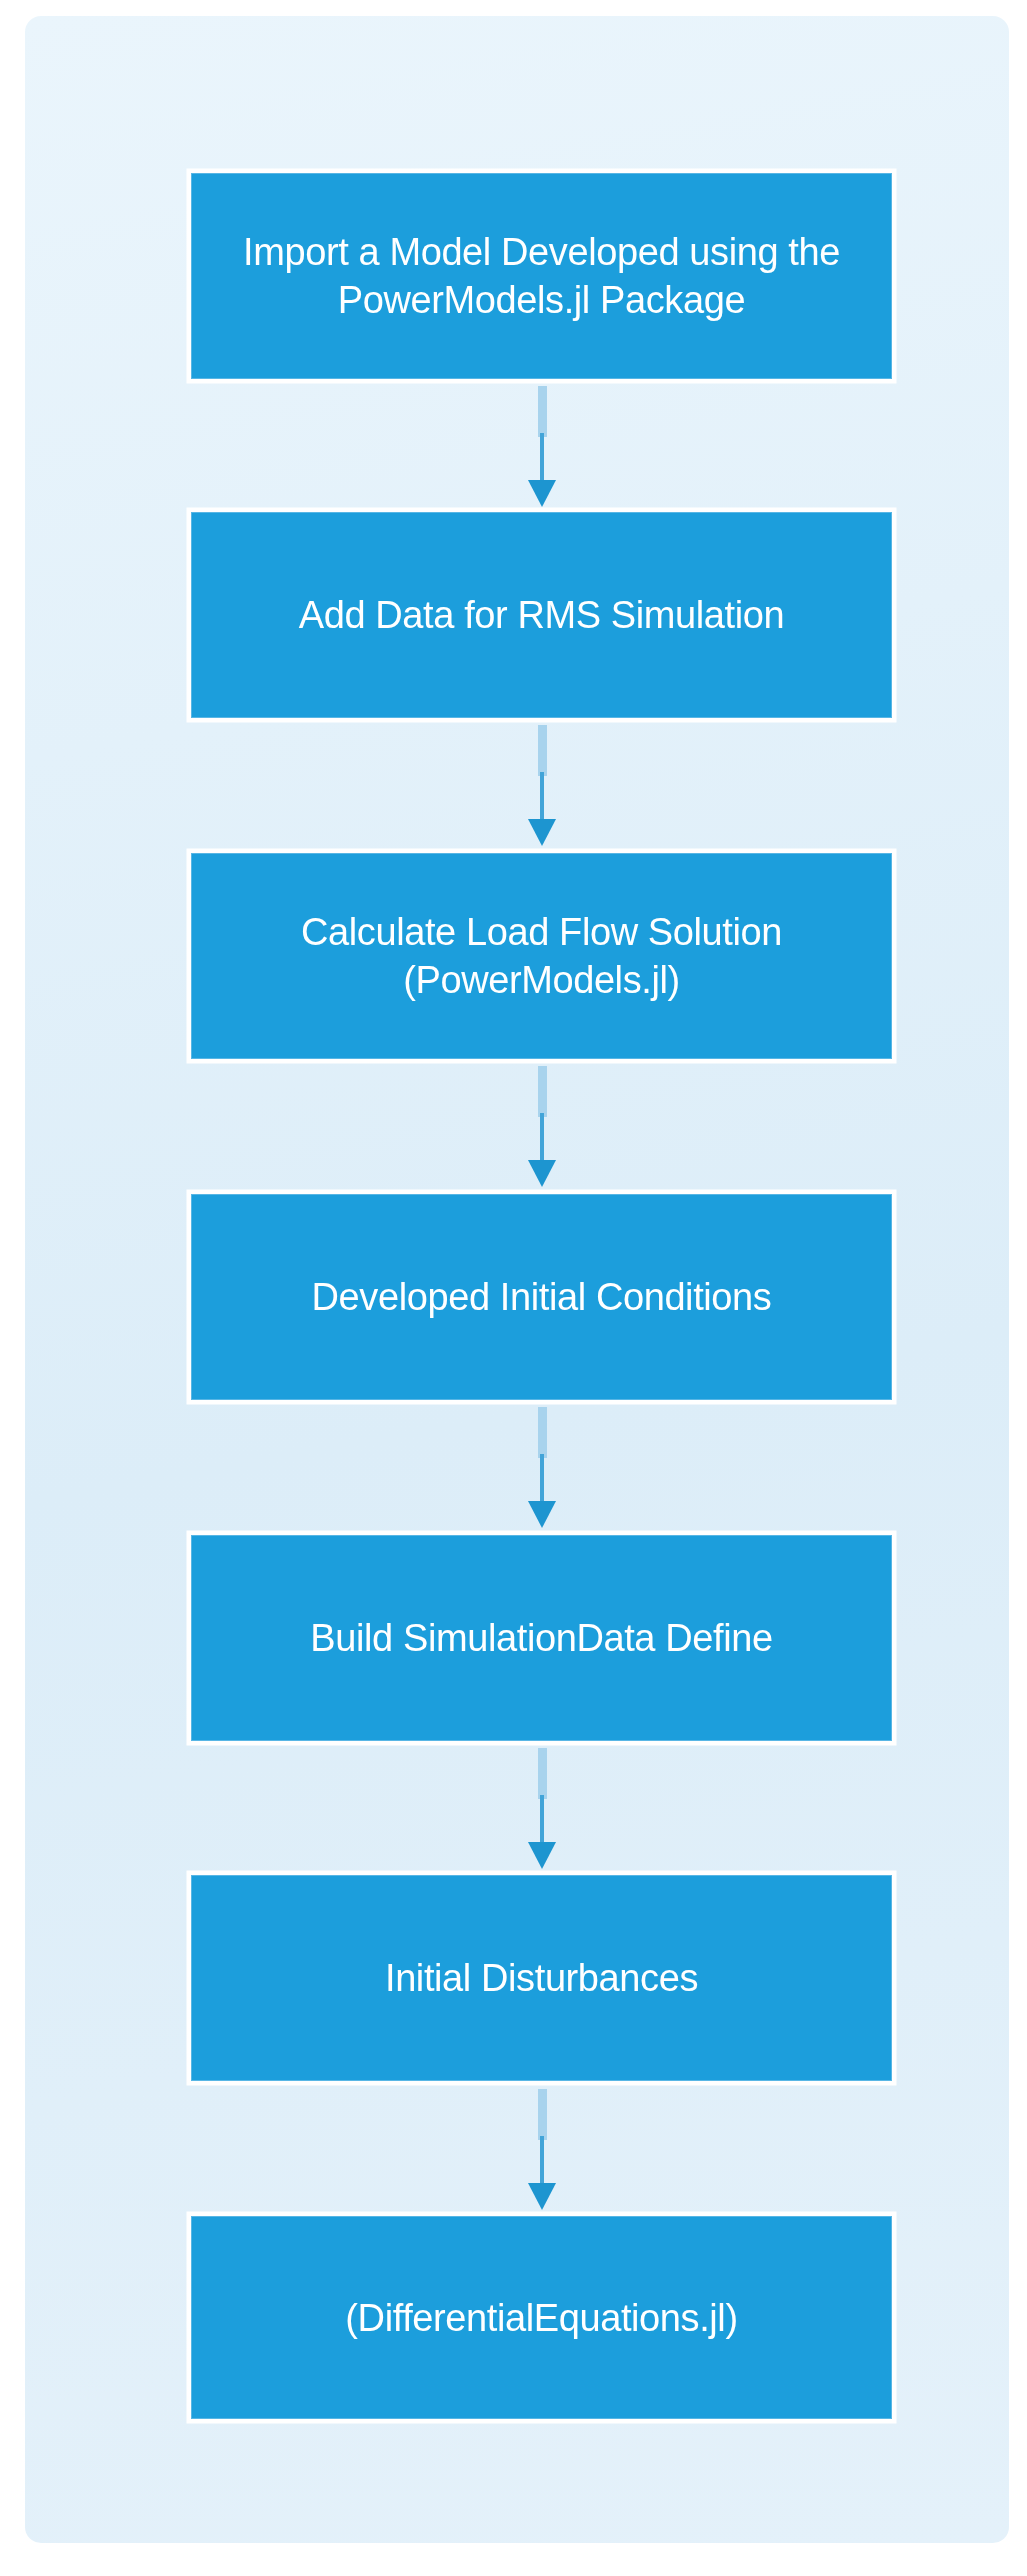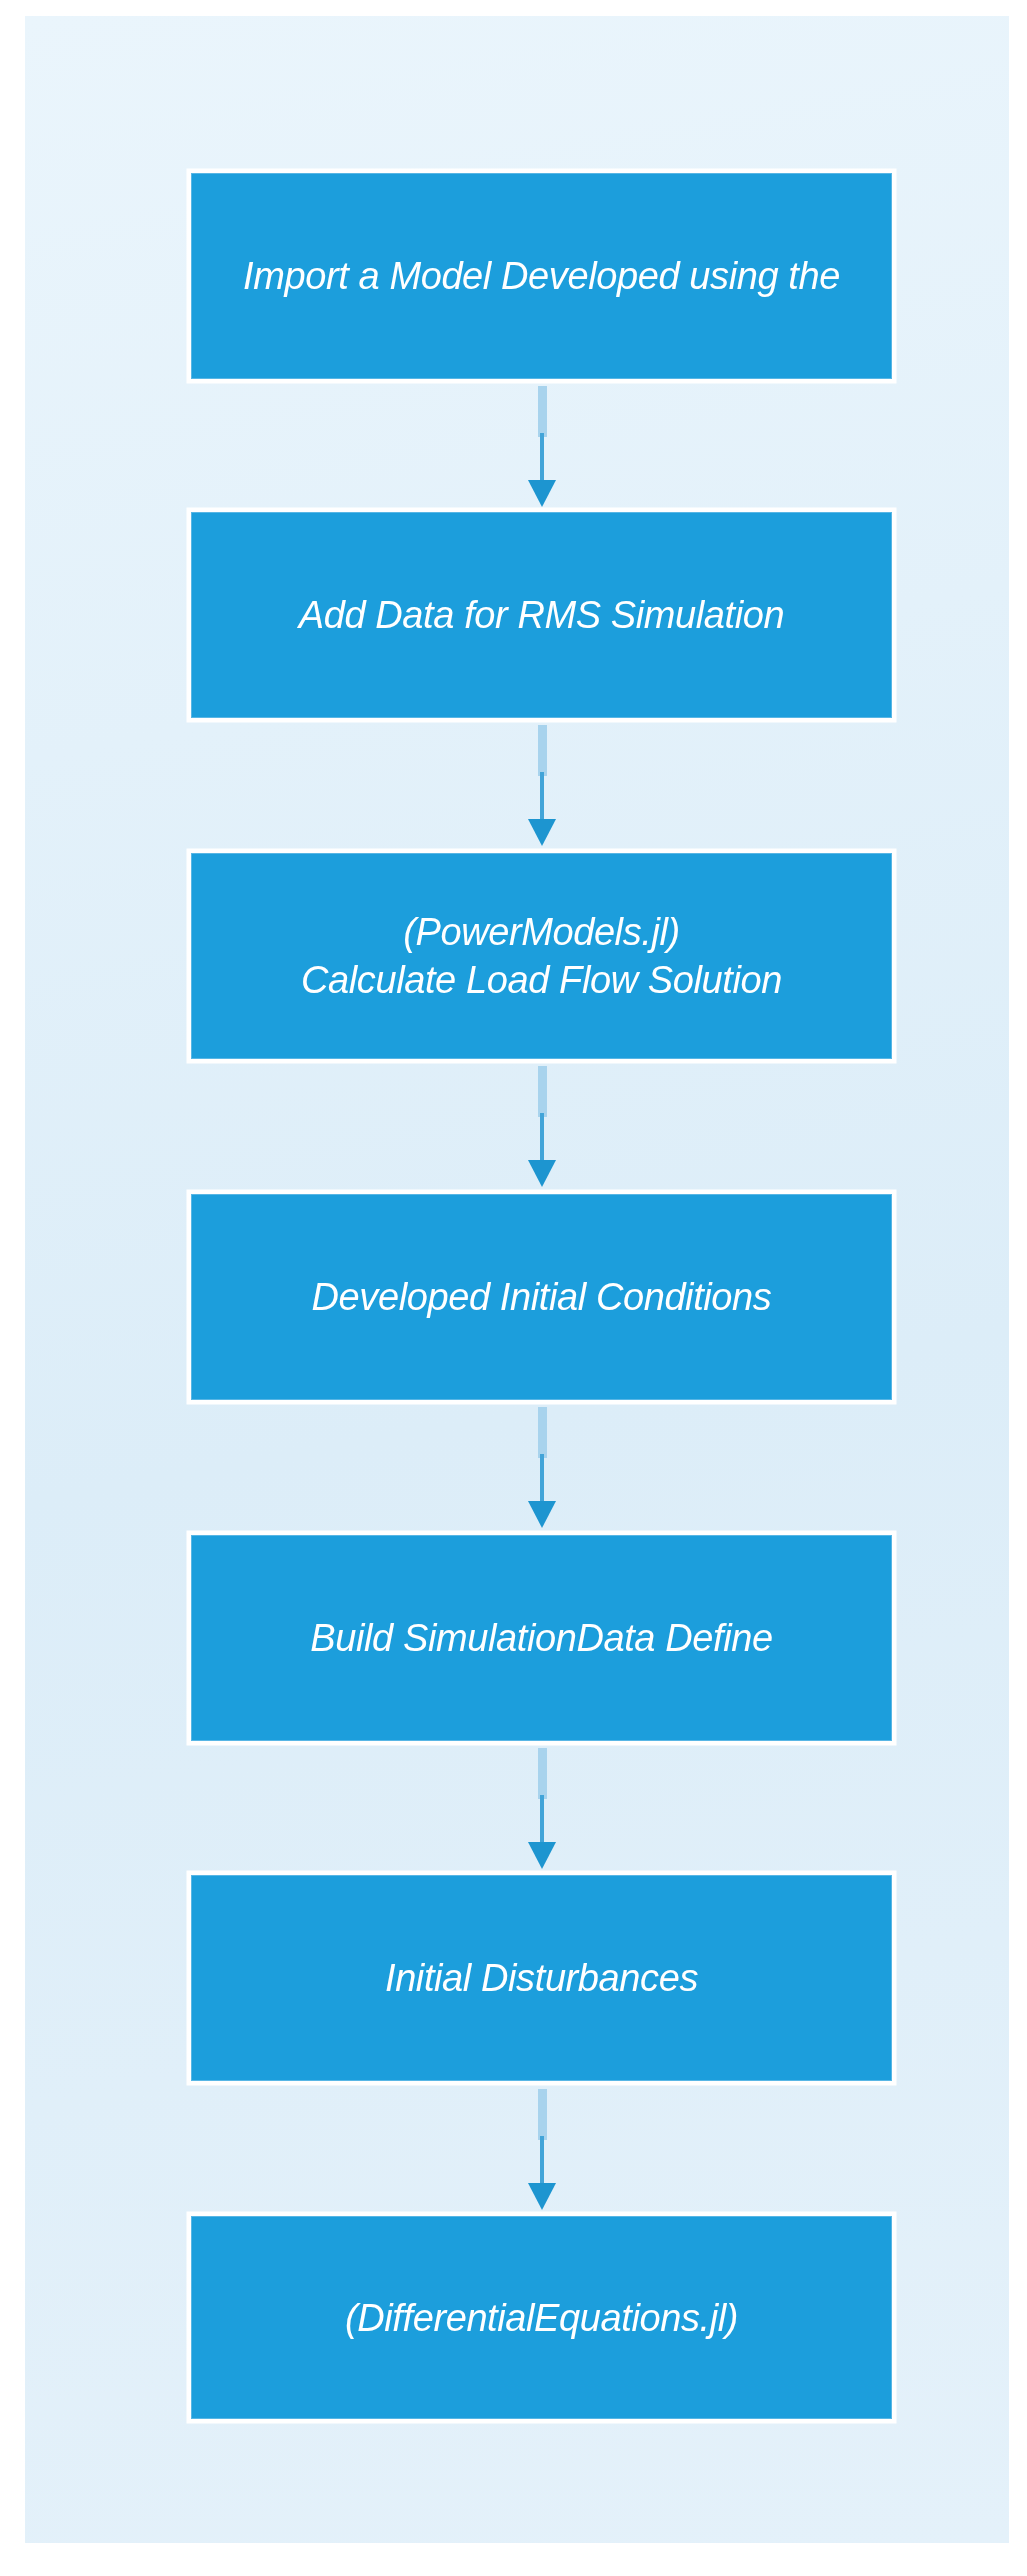--- a/index.html
+++ b/index.html
@@ -15,26 +15,25 @@
     position: relative;
     width: 1028px;
     height: 2576px;
   }
   .panel {
     position: absolute;
     left: 25px;
     top: 16px;
     width: 984px;
     height: 2527px;
-    border-radius: 0;
+    border-radius: 16px;
     background: linear-gradient(170deg,
       var(--panel-bg-top, #eaf5fc) 0%,
       var(--panel-bg-mid, #dcedf8) 55%,
       var(--panel-bg-bottom, #e4f1fa) 100%);
-    font-style: italic;
   }
   .flow-box {
     position: absolute;
     left: 166px;
     width: 701px;
     height: 206px;
     box-sizing: border-box;
     background: var(--box-fill, #1c9edc);
     border: 1.8px solid var(--box-border, #58b6e5);
     box-shadow: 0 0 0 4.5px var(--box-outline, #ffffff);
@@ -104,20 +103,21 @@
 </style>
 </head>
 <body>
 
 <div id="canvas">
   <div class="panel">
 
     <div class="flow-box" id="box-1">
       <div class="box-text">
         <span class="box-line">Import a Model Developed using the</span>
+        <span class="box-line">PowerModels.jl Package</span>
       </div>
     </div>
 
     <div class="connector" id="conn-1">
       <div class="conn-casing"></div>
       <div class="conn-line"></div>
       <div class="conn-head"></div>
     </div>
 
     <div class="flow-box" id="box-2">
@@ -128,22 +128,22 @@
     </div>
 
     <div class="connector" id="conn-2">
       <div class="conn-casing"></div>
       <div class="conn-line"></div>
       <div class="conn-head"></div>
     </div>
 
     <div class="flow-box" id="box-3">
       <div class="box-text">
+        <span class="box-line">Calculate Load Flow Solution</span>
         <span class="box-line">(PowerModels.jl)</span>
-        <span class="box-line">Calculate Load Flow Solution</span>
       </div>
     </div>
 
     <div class="connector" id="conn-3">
       <div class="conn-casing"></div>
       <div class="conn-line"></div>
       <div class="conn-head"></div>
     </div>
 
     <div class="flow-box" id="box-4">

